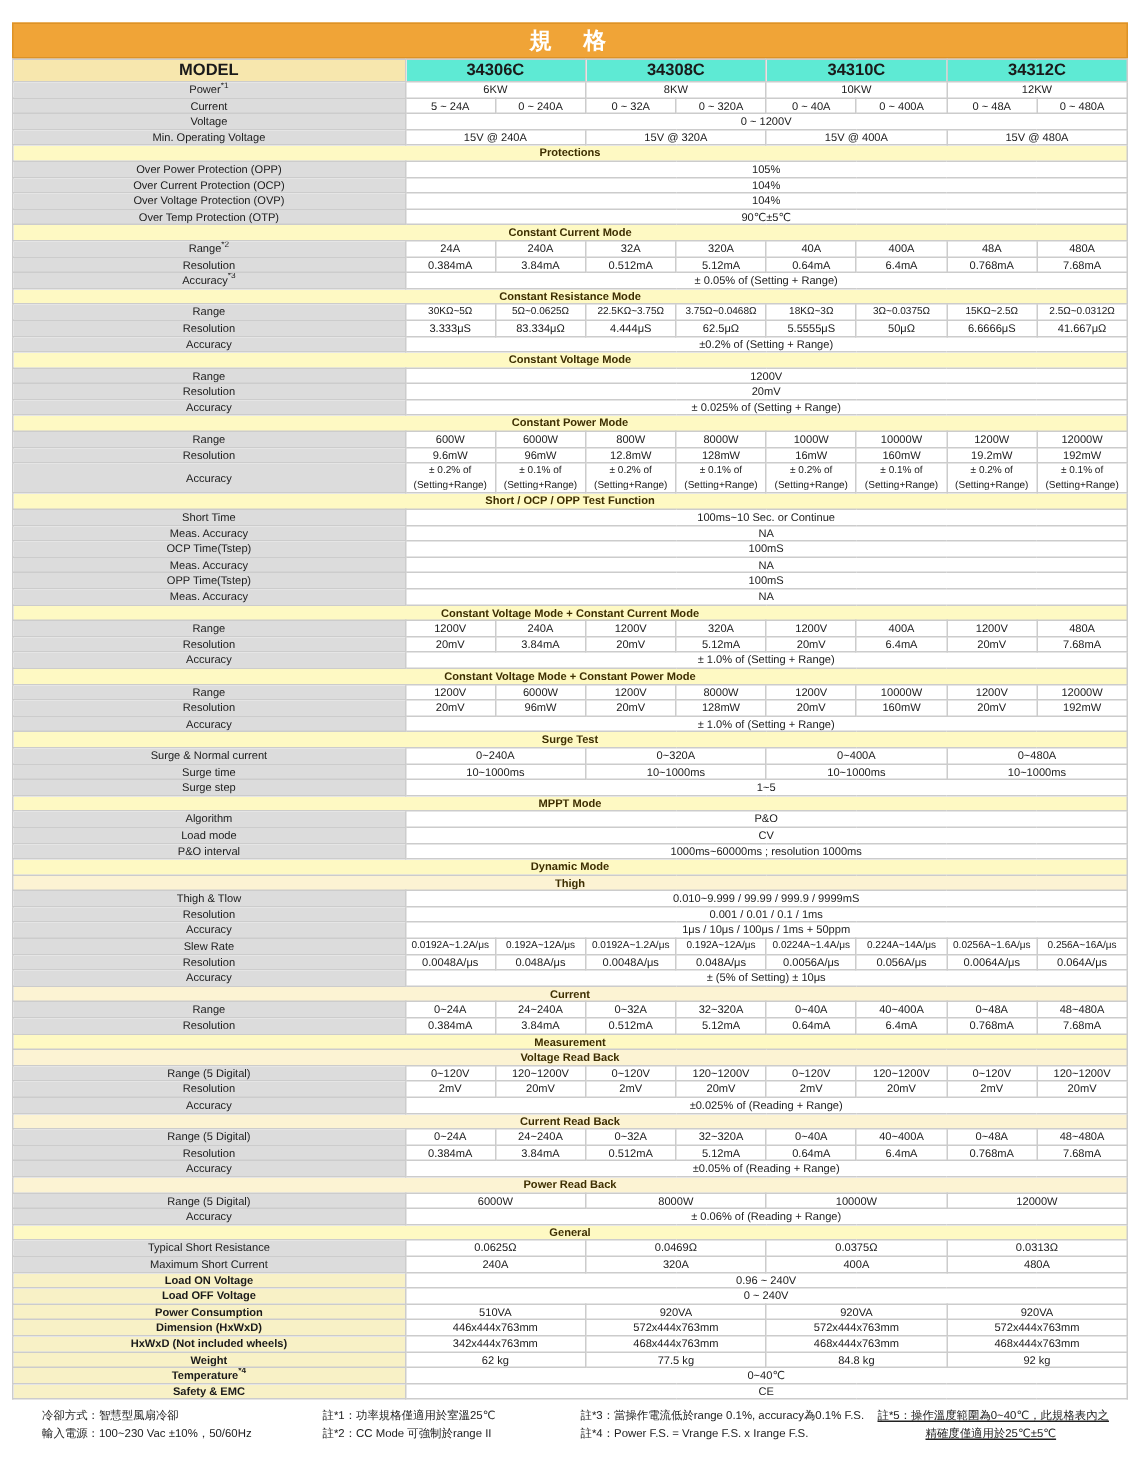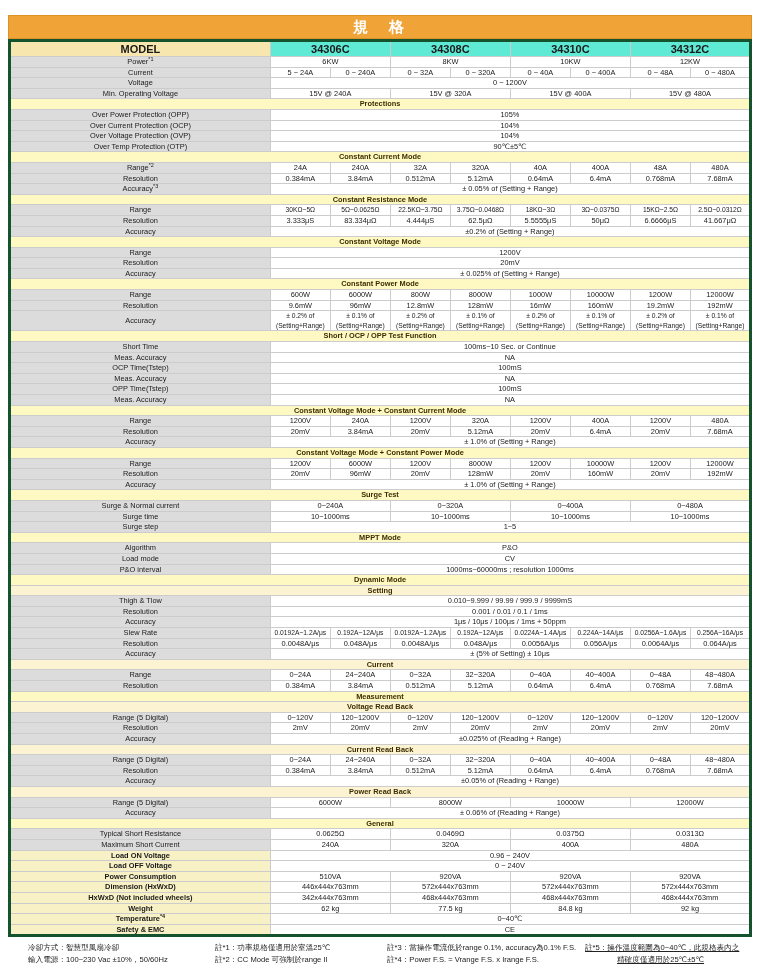--- a/index.html
+++ b/index.html
@@ -10,21 +10,21 @@
     color:#1a1a1a;
   }
   .page { padding:15px 8px 0 8px; }
   .title-bar {
     background:#f0a437; border:1px solid #dd9226;
     height:24px; display:flex; align-items:center; justify-content:center;
     font-size:15px; font-weight:bold; color:#ffffff; letter-spacing:3px;font-family:Liberation Mono, monospace;
   }
   table.spec {
     width:100%; border-collapse:collapse; table-layout:fixed;
-    border:3px solid #14532d;
+    border:1px solid #14532d;
   }
   table.spec td {
     border:1px solid #cccccc;
     font-size:7.4px; line-height:9.6px;
     padding:0 2px; text-align:center;
     overflow:hidden; white-space:pre-line;
   }
   td.lbl {
     background:#dcdcdc; text-align:left; padding-left:4px;
     white-space:nowrap;
@@ -363,21 +363,21 @@
           <td colspan="8" class="val">CV</td>
         </tr>
         <tr>
           <td class="lbl">P&amp;O interval</td>
           <td colspan="8" class="val">1000ms~60000ms ; resolution 1000ms</td>
         </tr>
         <tr>
           <td colspan="9" class="section">Dynamic Mode</td>
         </tr>
         <tr>
-          <td colspan="9" class="subsection">Setting</td>
+          <td colspan="9" class="subsection">Thigh</td>
         </tr>
         <tr>
           <td class="lbl">Thigh &amp; Tlow</td>
           <td colspan="8" class="val">0.010~9.999 / 99.99 / 999.9 / 9999mS</td>
         </tr>
         <tr>
           <td class="lbl">Resolution</td>
           <td colspan="8" class="val">0.001 / 0.01 / 0.1 / 1ms</td>
         </tr>
         <tr>

